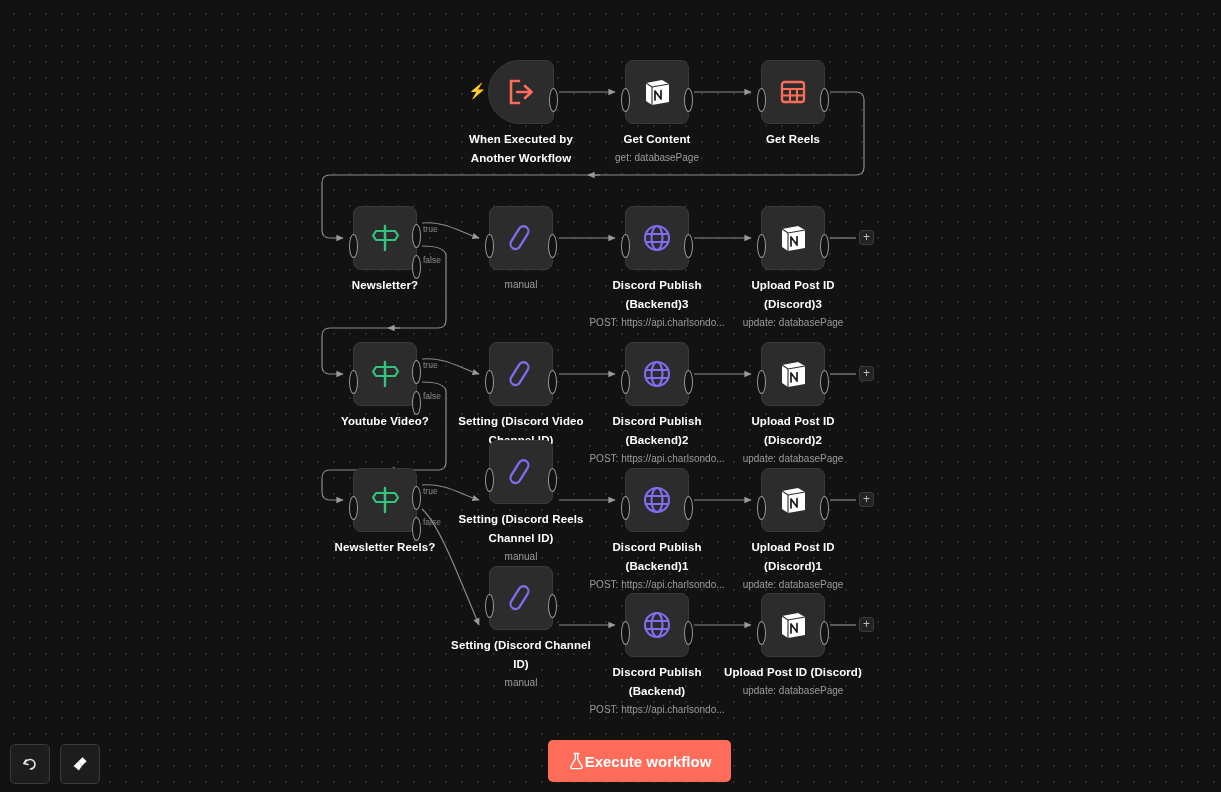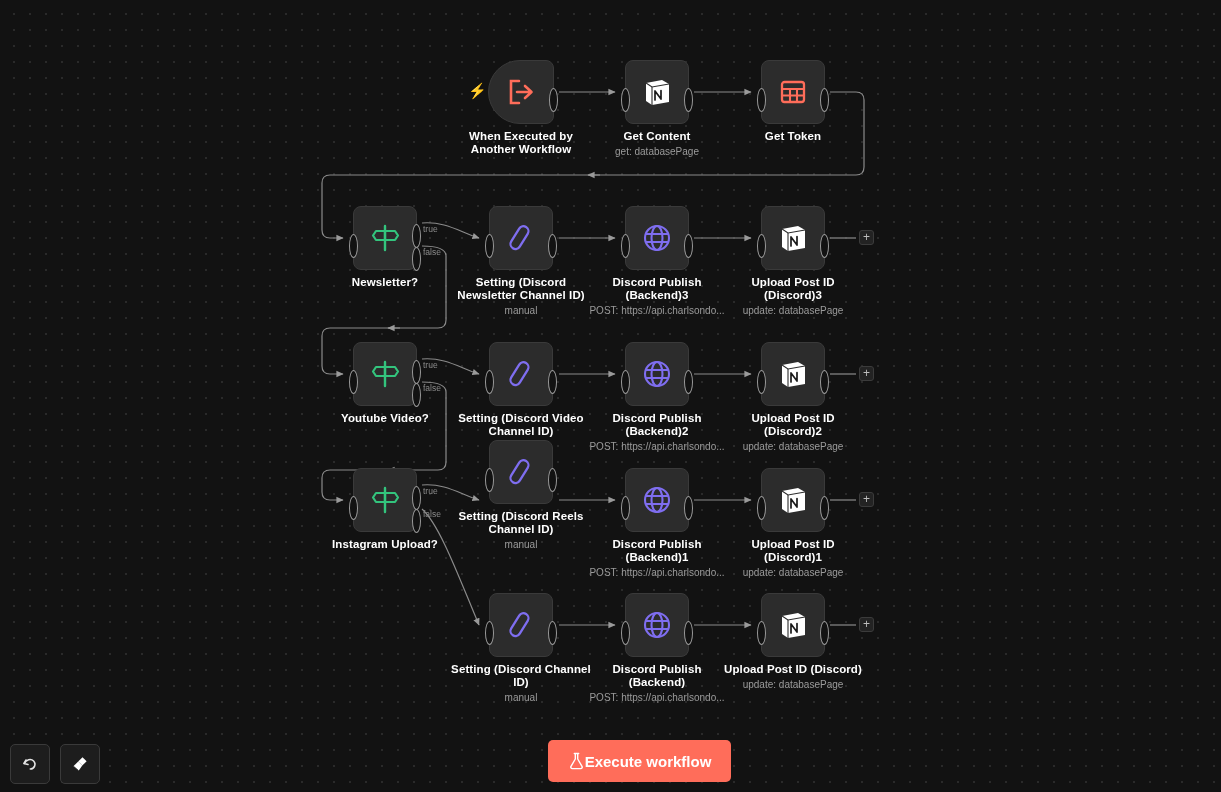--- a/index.html
+++ b/index.html
@@ -38,21 +38,21 @@
     top: 70px; left: 50%;
     transform: translateX(-50%);
     width: 170px;
     text-align: center;
     pointer-events: none;
   }
   .nlabel {
     color: #ffffff;
     font-size: 11.5px;
     font-weight: bold;
-    line-height: 13px;
+    line-height: 19px;
     letter-spacing: .1px;
     white-space: pre-line;
   }
   .nsub {
     color: #9b9b9b;
     font-size: 10px;
     line-height: 13px;
     margin-top: 2px;
     white-space: nowrap;
     overflow: hidden;
@@ -65,21 +65,21 @@
     width: 9px; height: 24px;
     border-radius: 50%;
     background: #121212;
     border: 1.5px solid #9a9a9a;
     top: 50%;
     margin-top: -4.5px;
   }
   .port.in  { left: -5px; }
   .port.out { right: -5px; }
   .port.out2a { right: -5px; top: 17px; margin-top: 0; }
-  .port.out2b { right: -5px; top: 40px; margin-top: 0; }
+  .port.out2b { right: -5px; top: 40px; margin-top: 8px; }
   .portlbl {
     position: absolute;
     left: 10px;
     font-size: 8.5px;
     color: #8b8b8b;
     line-height: 9px;
     top: 0;
   }
 
   
@@ -207,21 +207,21 @@
   <div class="node" style="left:761px; top:60px;">
     <div class="box">
       <svg width="26" height="26" viewBox="0 0 26 26">
         <rect x="2" y="3" width="22" height="20" rx="2.5" fill="none" stroke="#ff6d5a" stroke-width="2.3"></rect>
         <path d="M2 10 H24 M2 16.5 H24 M10 10 V23 M17 10 V23" stroke="#ff6d5a" stroke-width="2.1"></path>
       </svg>
       <span class="port in"></span>
       <span class="port out"></span>
     </div>
     <div class="labels">
-      <div class="nlabel">Get Token</div>
+      <div class="nlabel">Get Reels</div>
       <div class="nsub"></div>
     </div>
   </div>
 
   <div class="node" style="left:353px; top:206px;">
     <div class="box">
       <svg width="32" height="30" viewBox="0 0 32 30">
         <path d="M16 3 V27" stroke="#33c47d" stroke-width="2.4" stroke-linecap="round"></path>
         <path d="M16 8 H26 L29 12.5 L26 17 H16 Z" fill="none" stroke="#33c47d" stroke-width="2.2" stroke-linejoin="round"></path>
         <path d="M16 8 H7 L4 12.5 L7 17 H16" fill="none" stroke="#33c47d" stroke-width="2.2" stroke-linejoin="round"></path>
@@ -242,22 +242,20 @@
 
   <div class="node" style="left:489px; top:206px;">
     <div class="box">
       <svg width="30" height="30" viewBox="0 0 30 30">
         <rect x="8.5" y="3" width="10" height="25" rx="5" fill="none" stroke="#7f6ef0" stroke-width="2.3" transform="rotate(32 15 15)"></rect>
       </svg>
       <span class="port in"></span>
       <span class="port out"></span>
     </div>
     <div class="labels">
-      <div class="nlabel">Setting (Discord
-Newsletter Channel ID)</div>
       <div class="nsub">manual</div>
     </div>
   </div>
 
   <div class="node" style="left:625px; top:206px;">
     <div class="box">
       <svg width="30" height="30" viewBox="0 0 30 30">
         <circle cx="15" cy="15" r="12" fill="none" stroke="#7f6ef0" stroke-width="2.1"></circle>
         <ellipse cx="15" cy="15" rx="5.5" ry="12" fill="none" stroke="#7f6ef0" stroke-width="2.1"></ellipse>
         <path d="M3.6 11 H26.4 M3.6 19 H26.4" stroke="#7f6ef0" stroke-width="2.1"></path>
@@ -372,21 +370,21 @@
       </svg>
       <span class="port in"></span>
       <span class="port out2a">
           <span class="portlbl">true</span>
         </span>
       <span class="port out2b">
           <span class="portlbl">false</span>
         </span>
     </div>
     <div class="labels">
-      <div class="nlabel">Instagram Upload?</div>
+      <div class="nlabel">Newsletter Reels?</div>
       <div class="nsub"></div>
     </div>
   </div>
 
   <div class="node" style="left:489px; top:440px;">
     <div class="box">
       <svg width="30" height="30" viewBox="0 0 30 30">
         <rect x="8.5" y="3" width="10" height="25" rx="5" fill="none" stroke="#7f6ef0" stroke-width="2.3" transform="rotate(32 15 15)"></rect>
       </svg>
       <span class="port in"></span>
@@ -428,21 +426,21 @@
       <span class="port out"></span>
     </div>
     <div class="labels">
       <div class="nlabel">Upload Post ID
 (Discord)1</div>
       <div class="nsub">update: databasePage</div>
     </div>
   </div>
   <div class="plus" style="left:859px; top:492px;">+</div>
 
-  <div class="node" style="left:489px; top:593px;">
+  <div class="node" style="left:489px; top:566px;">
     <div class="box">
       <svg width="30" height="30" viewBox="0 0 30 30">
         <rect x="8.5" y="3" width="10" height="25" rx="5" fill="none" stroke="#7f6ef0" stroke-width="2.3" transform="rotate(32 15 15)"></rect>
       </svg>
       <span class="port in"></span>
       <span class="port out"></span>
     </div>
     <div class="labels">
       <div class="nlabel">Setting (Discord Channel
 ID)</div>

